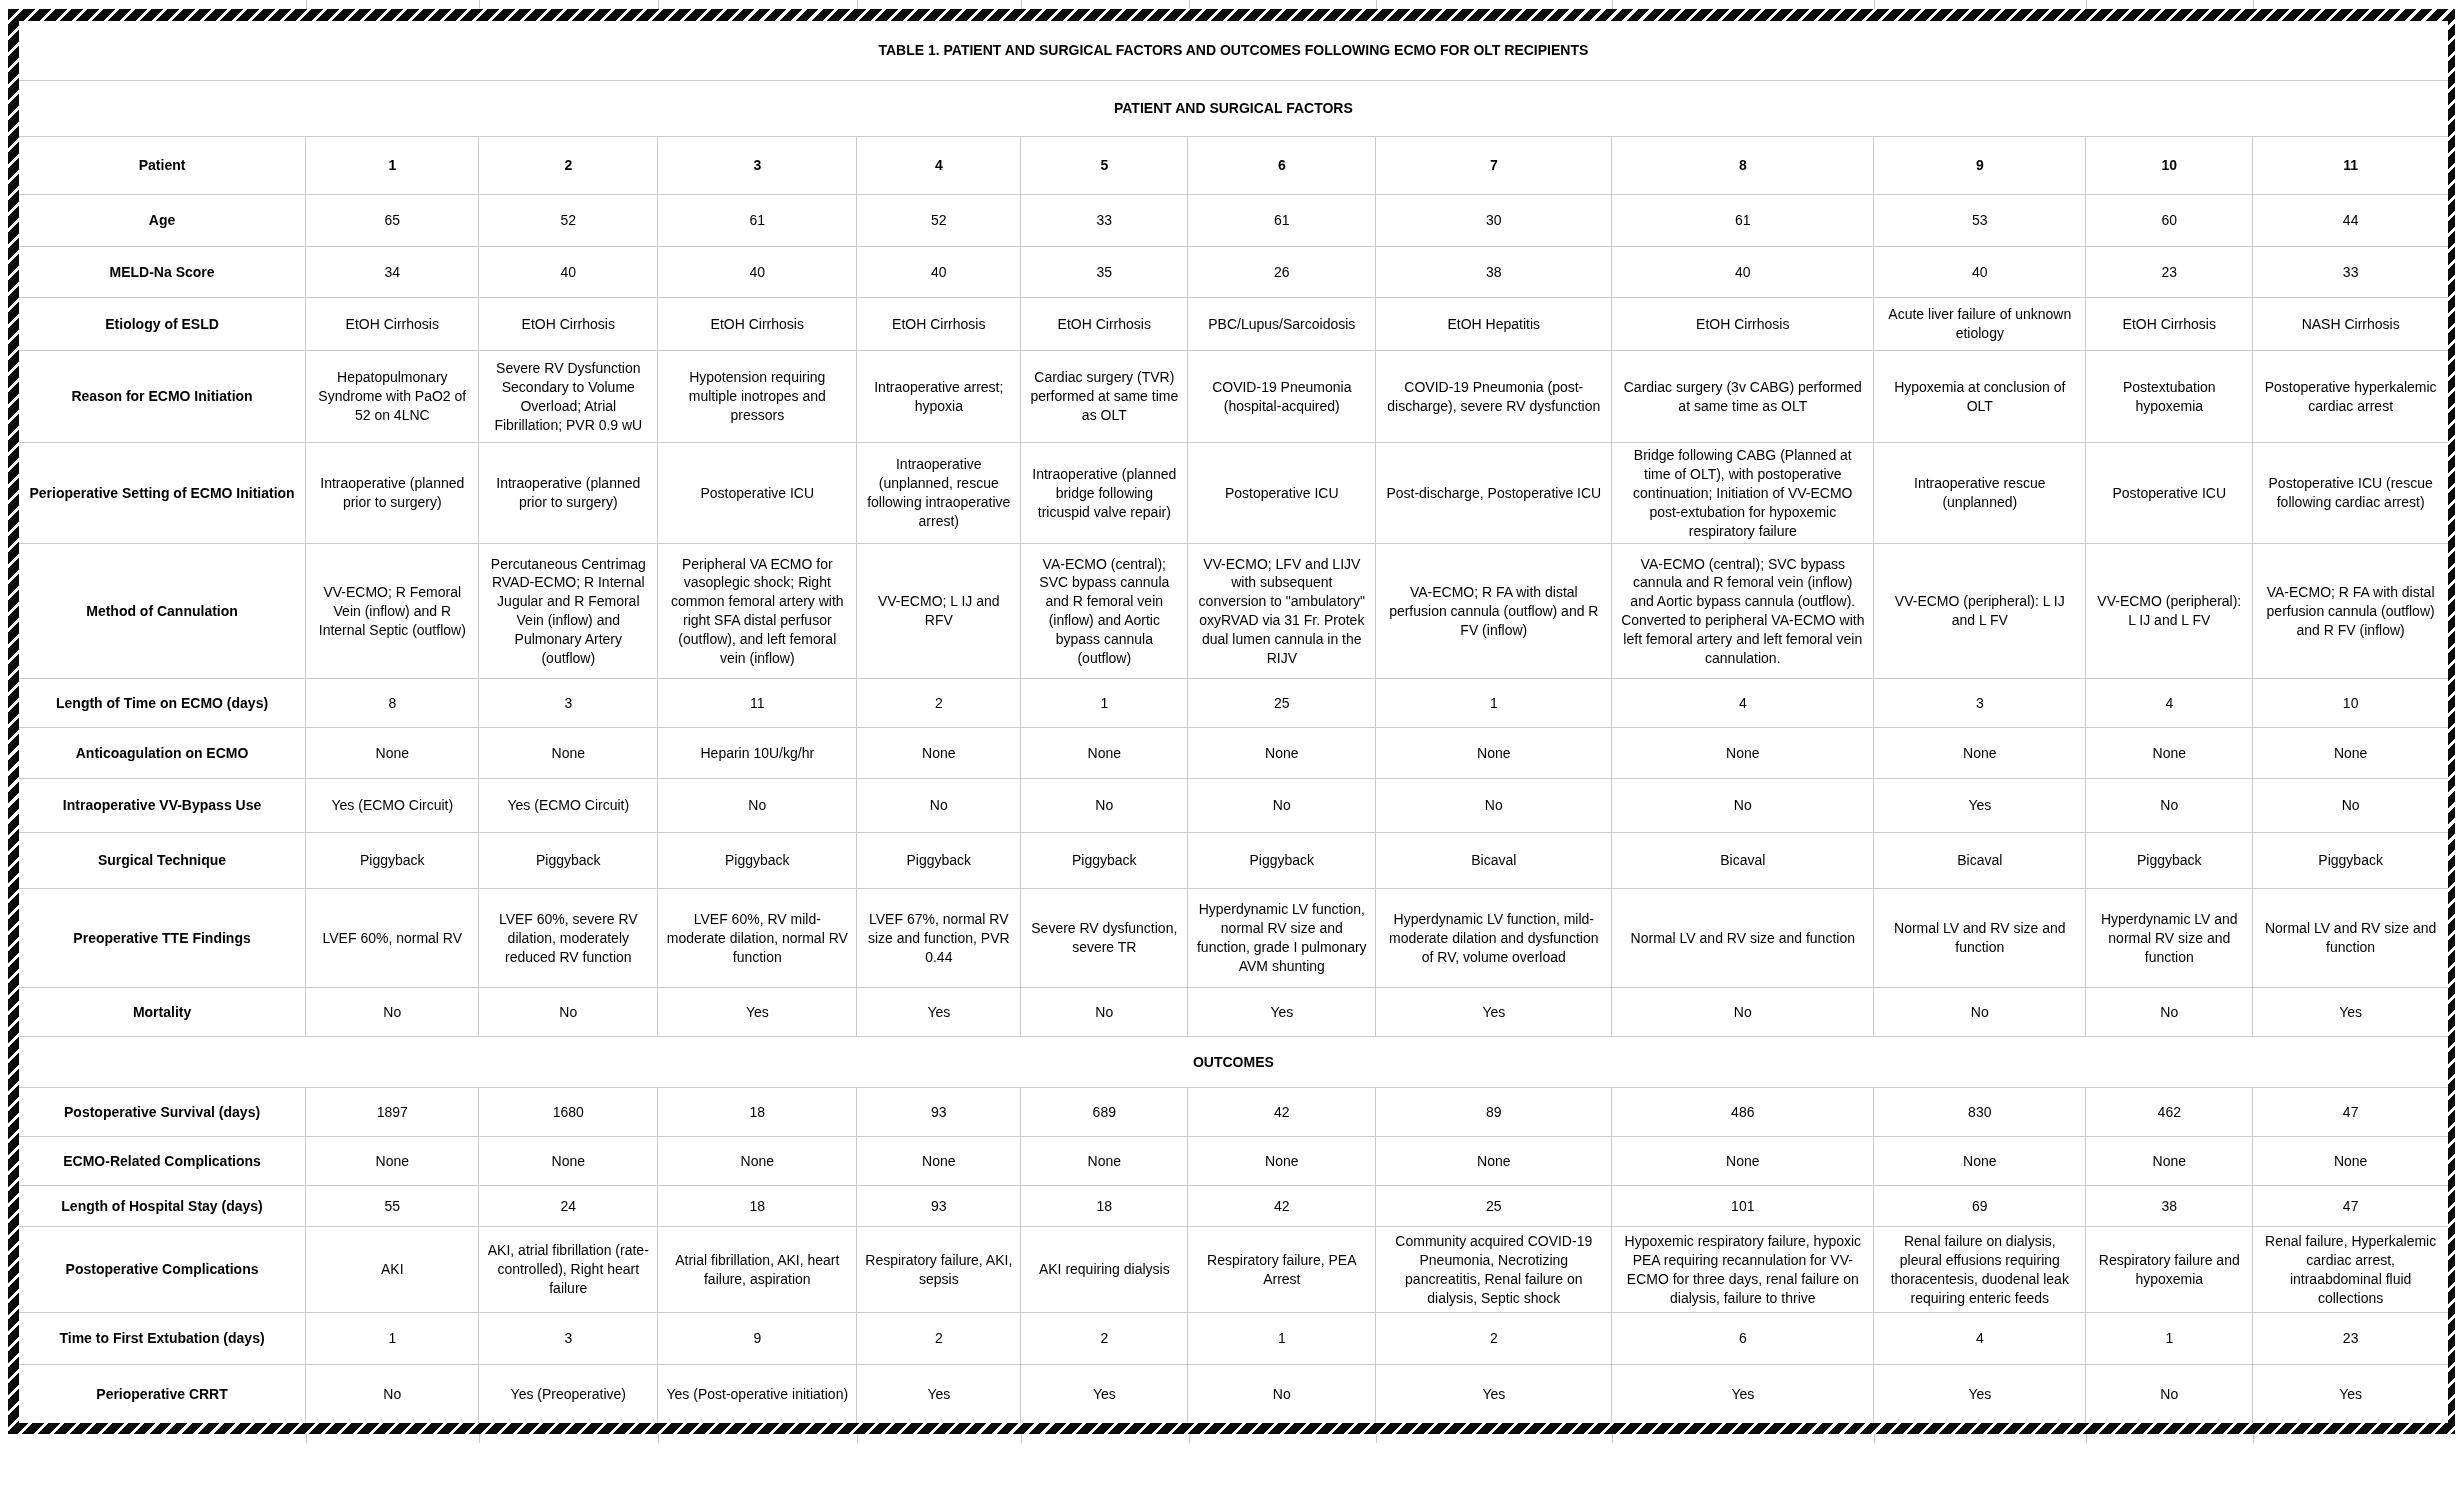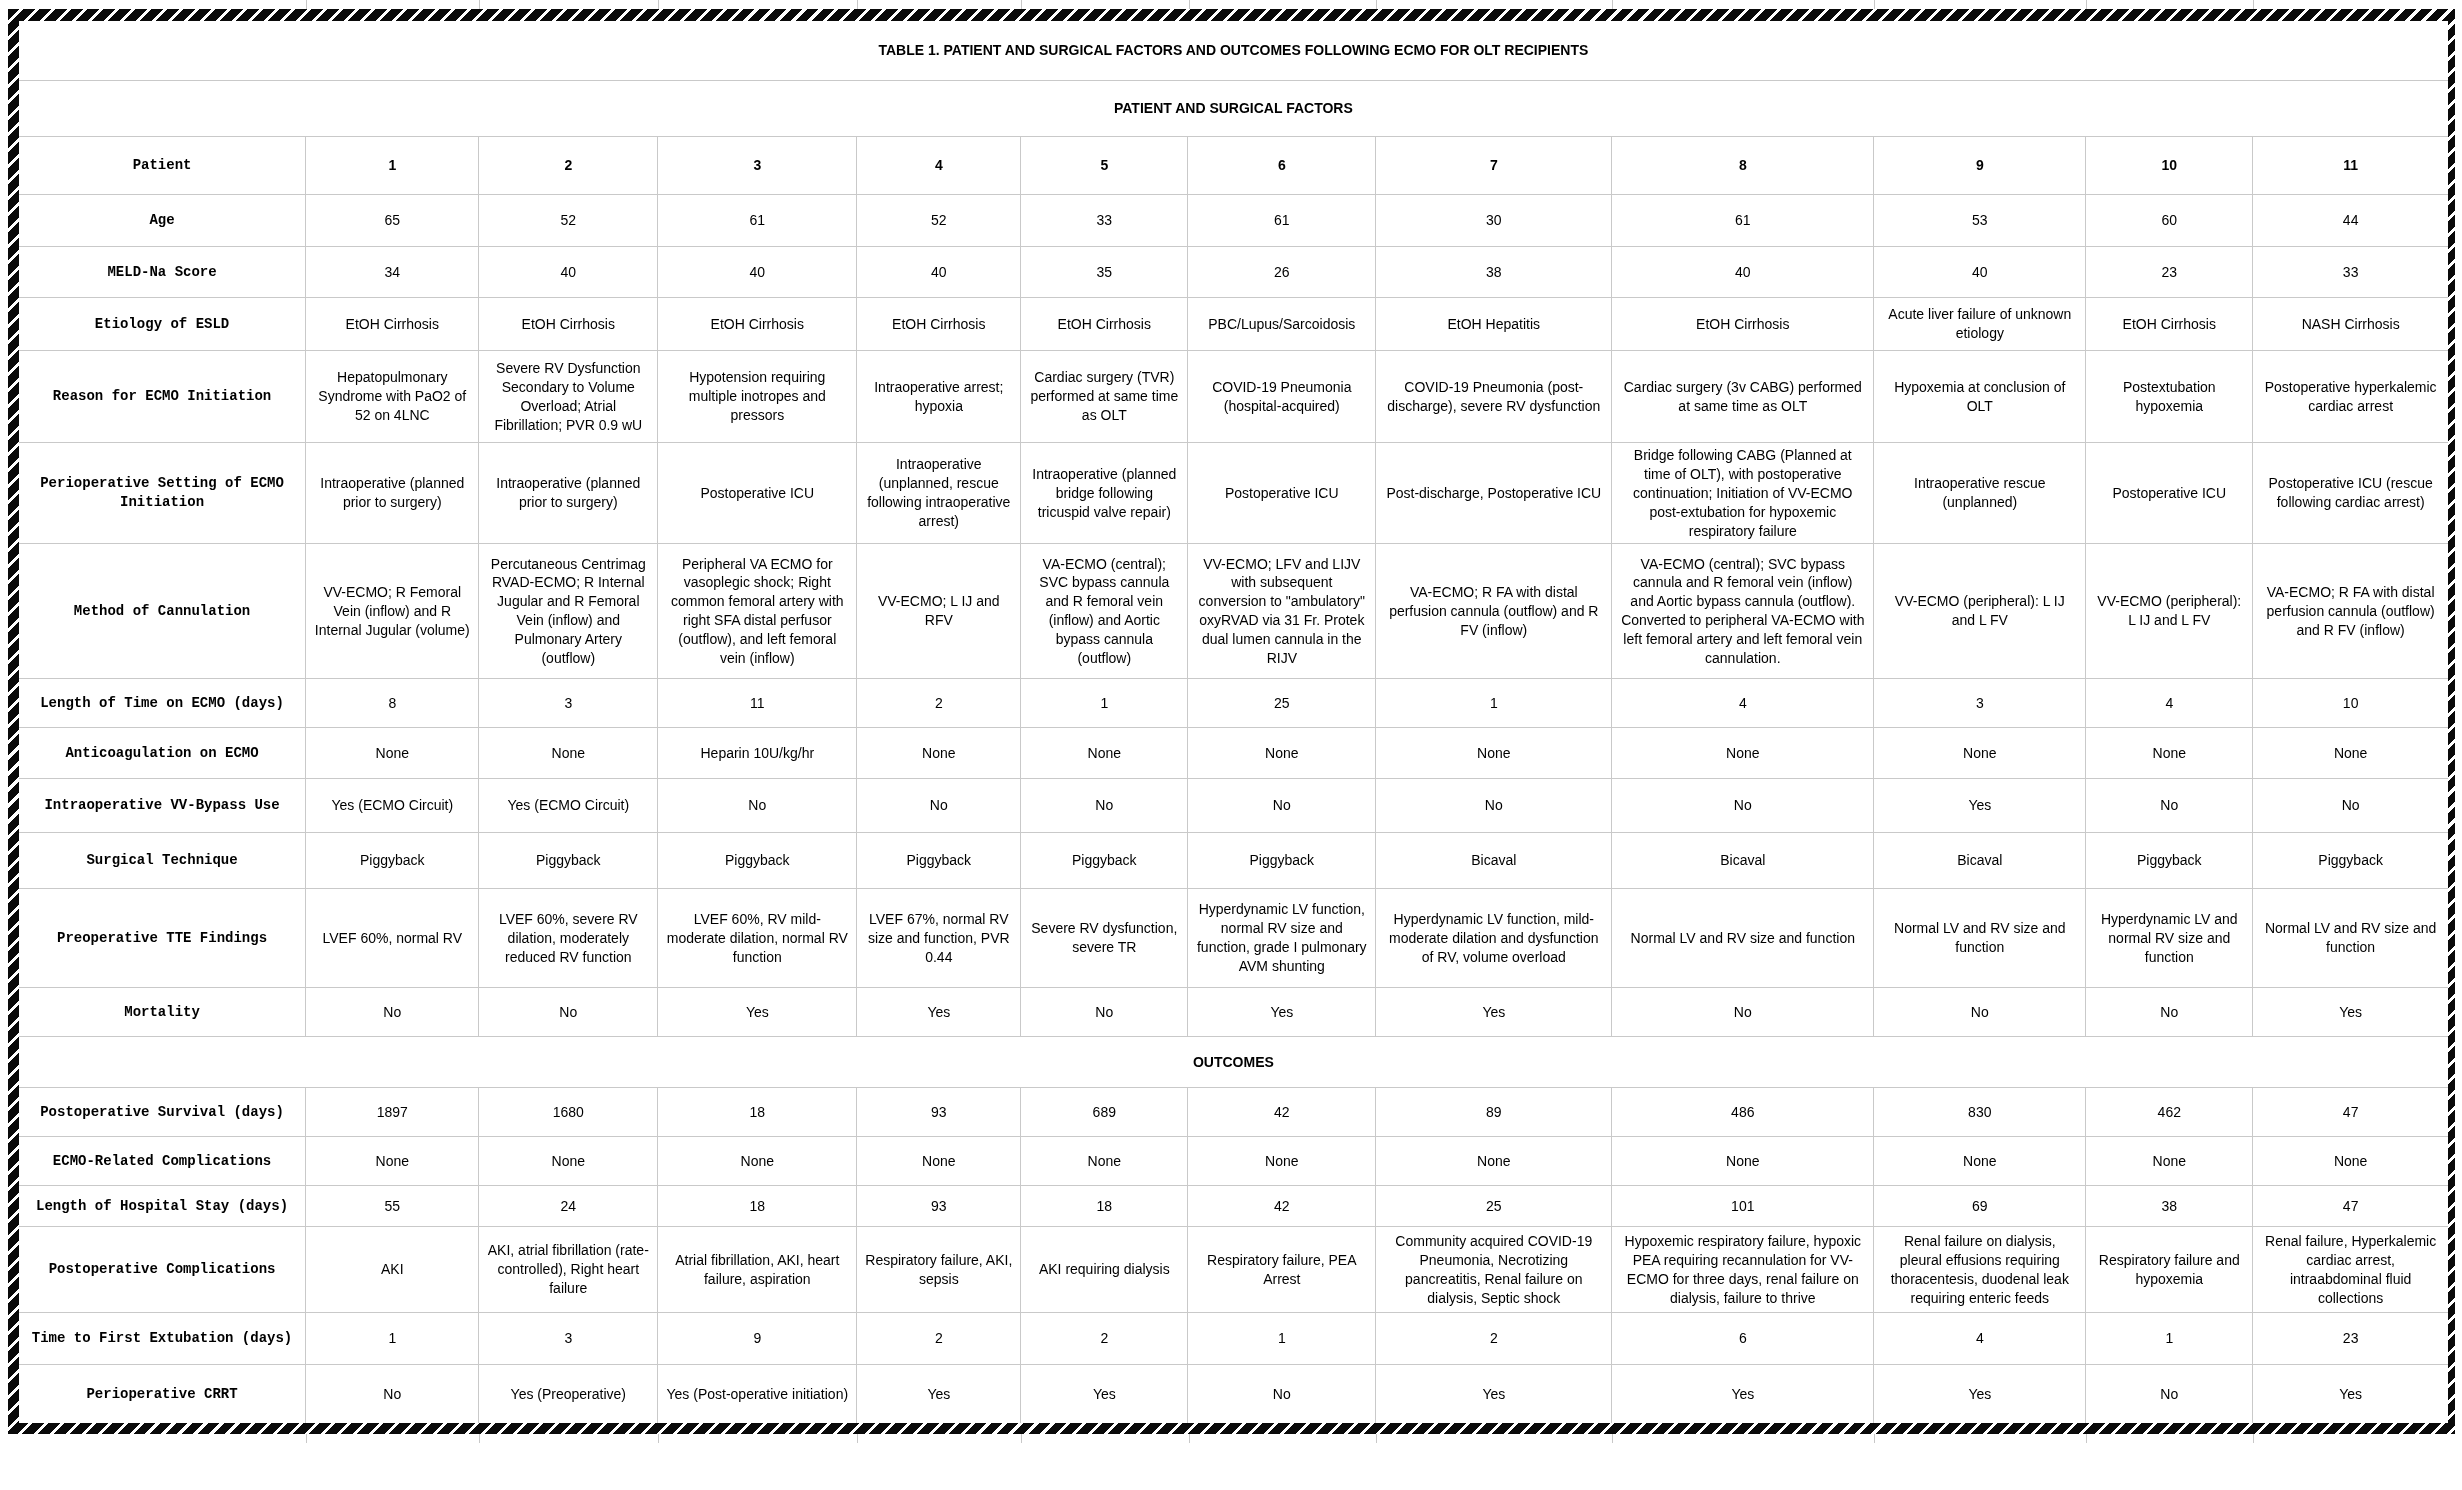--- a/index.html
+++ b/index.html
@@ -37,21 +37,21 @@
   table.grid tr:first-child td{border-top:none;}
   table.grid tr:last-child td{border-bottom:none;}
 
   td.title{
     font-size:27px;font-weight:bold;letter-spacing:0px;
   }
   td.section{
     text-align:left;font-size:22.5px;font-weight:bold;padding-left:3.8px;
   }
   td.rowlabel{
-    font-weight:bold;font-size:18px;font-family:Liberation Mono, monospace;
+    font-weight:bold;font-size:18px;
   }
   td.colhead{
     font-weight:bold;font-size:18px;
   }
 </style>
 </head>
 <body>
 
 <div>
   <div class="edge-strip" id="strip-top">
@@ -169,21 +169,21 @@
             <td class="cell">Intraoperative (planned bridge following tricuspid valve repair)</td>
             <td class="cell">Postoperative ICU</td>
             <td class="cell">Post-discharge, Postoperative ICU</td>
             <td class="cell">Bridge following CABG (Planned at time of OLT), with postoperative continuation; Initiation of VV-ECMO post-extubation for hypoxemic respiratory failure</td>
             <td class="cell">Intraoperative rescue (unplanned)</td>
             <td class="cell">Postoperative ICU</td>
             <td class="cell">Postoperative ICU (rescue following cardiac arrest)</td>
           </tr>
           <tr style="height: 135px;">
             <td class="rowlabel">Method of Cannulation</td>
-            <td class="cell">VV-ECMO; R Femoral Vein (inflow) and R Internal Jugular (volume)</td>
+            <td class="cell">VV-ECMO; R Femoral Vein (inflow) and R Internal Septic (outflow)</td>
             <td class="cell">Percutaneous Centrimag RVAD-ECMO; R Internal Jugular and R Femoral Vein (inflow) and Pulmonary Artery (outflow)</td>
             <td class="cell">Peripheral VA ECMO for vasoplegic shock; Right common femoral artery with right SFA distal perfusor (outflow), and left femoral vein (inflow)</td>
             <td class="cell">VV-ECMO; L IJ and RFV</td>
             <td class="cell">VA-ECMO (central); SVC bypass cannula and R femoral vein (inflow) and Aortic bypass cannula (outflow)</td>
             <td class="cell">VV-ECMO; LFV and LIJV with subsequent conversion to "ambulatory" oxyRVAD via 31 Fr. Protek dual lumen cannula in the RIJV</td>
             <td class="cell">VA-ECMO; R FA with distal perfusion cannula (outflow) and R FV (inflow)</td>
             <td class="cell">VA-ECMO (central); SVC bypass cannula and R femoral vein (inflow) and Aortic bypass cannula (outflow). Converted to peripheral VA-ECMO with left femoral artery and left femoral vein cannulation.</td>
             <td class="cell">VV-ECMO (peripheral): L IJ and L FV</td>
             <td class="cell">VV-ECMO (peripheral): L IJ and L FV</td>
             <td class="cell">VA-ECMO; R FA with distal perfusion cannula (outflow) and R FV (inflow)</td>

